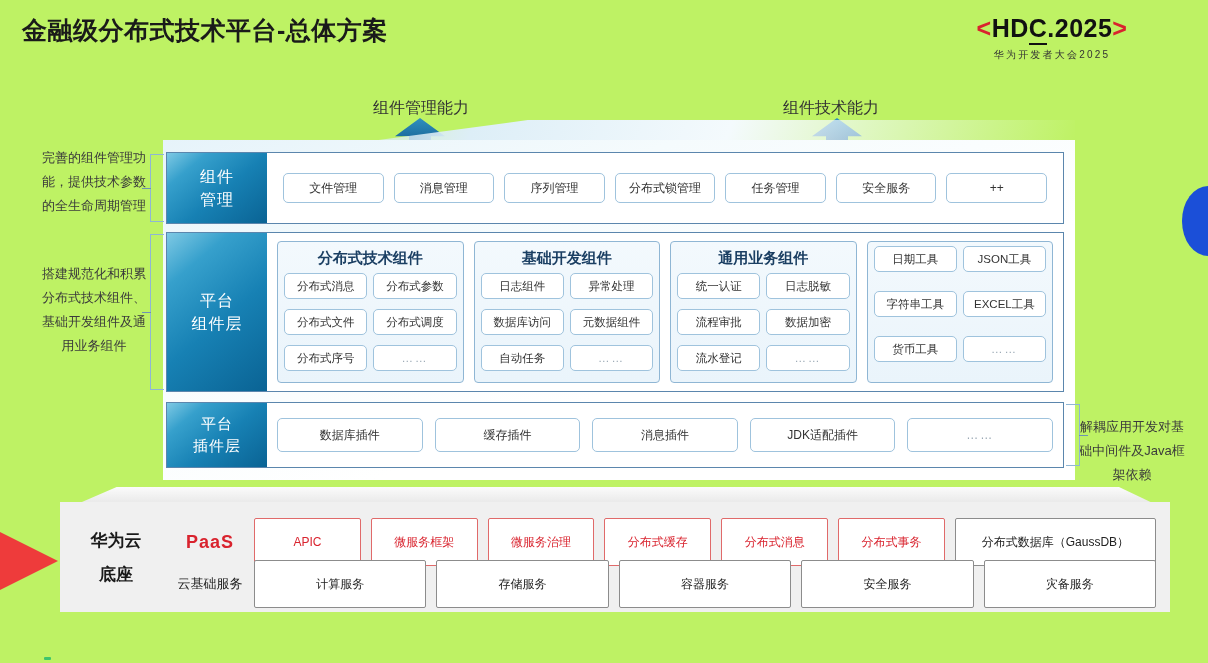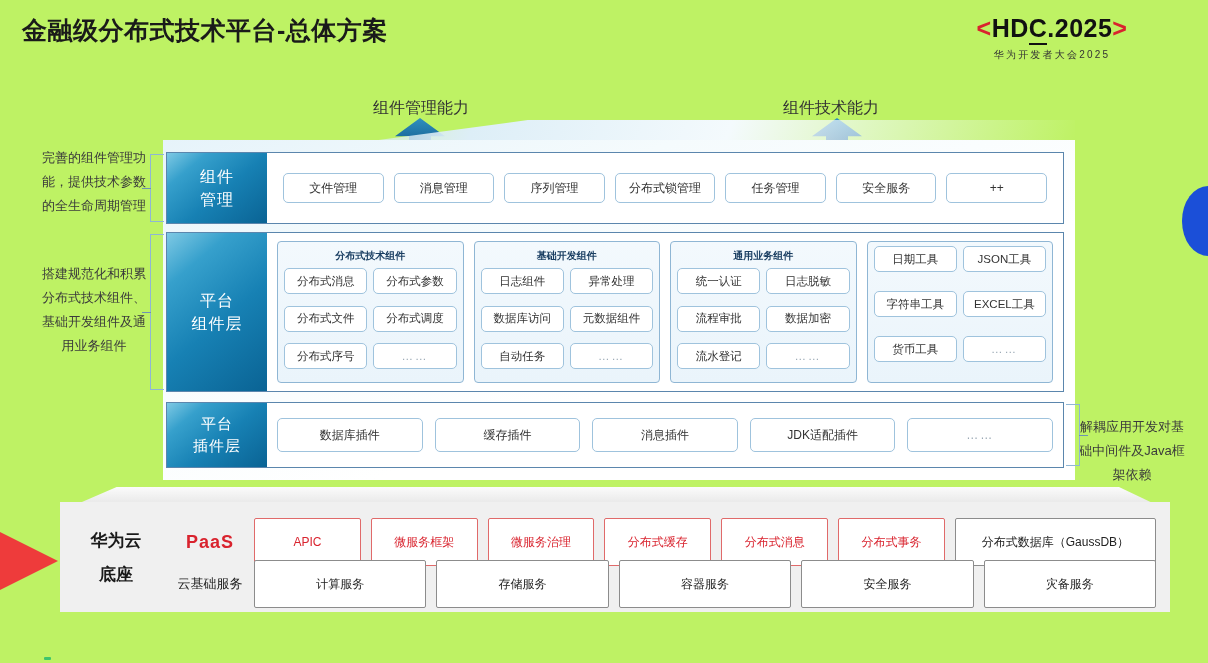--- a/index.html
+++ b/index.html
@@ -100,21 +100,21 @@
 
   
   #panel-layer { left: 166px; top: 232px; width: 898px; height: 160px; }
   #panel-layer .panel-body { padding: 8px 10px; gap: 10px; align-items: stretch; }
   .group {
     flex: 1; border: 1px solid #8fb6d4; border-radius: 4px;
     background: linear-gradient(180deg,#f3f9fd 0%, #eaf4fb 100%);
     display: flex; flex-direction: column; padding: 4px 6px 5px;
   }
   .group-title {
-    font-size: 10px; font-weight: bold; color: #1b3f63; text-align: center;
+    font-size: 15px; font-weight: bold; color: #1b3f63; text-align: center;
     padding: 3px 0 5px; white-space: nowrap;
   }
   .group-grid { display: grid; grid-template-columns: 1fr 1fr; gap: 4px 6px; flex: 1; }
   .group-grid .chip { height: 26px; font-size: 11.5px; }
 
   
   #panel-plugin { left: 166px; top: 402px; width: 898px; height: 66px; }
   #panel-plugin .panel-side { font-size: 15px; }
   #panel-plugin .panel-body { padding: 0 10px; gap: 12px; }
   #panel-plugin .chip { height: 34px; flex: 1; }

